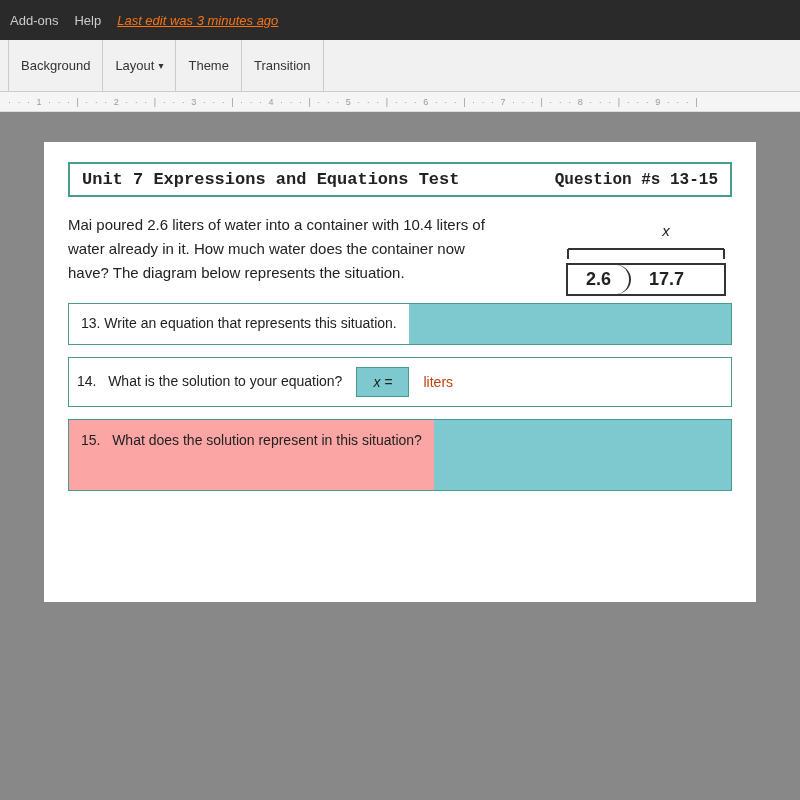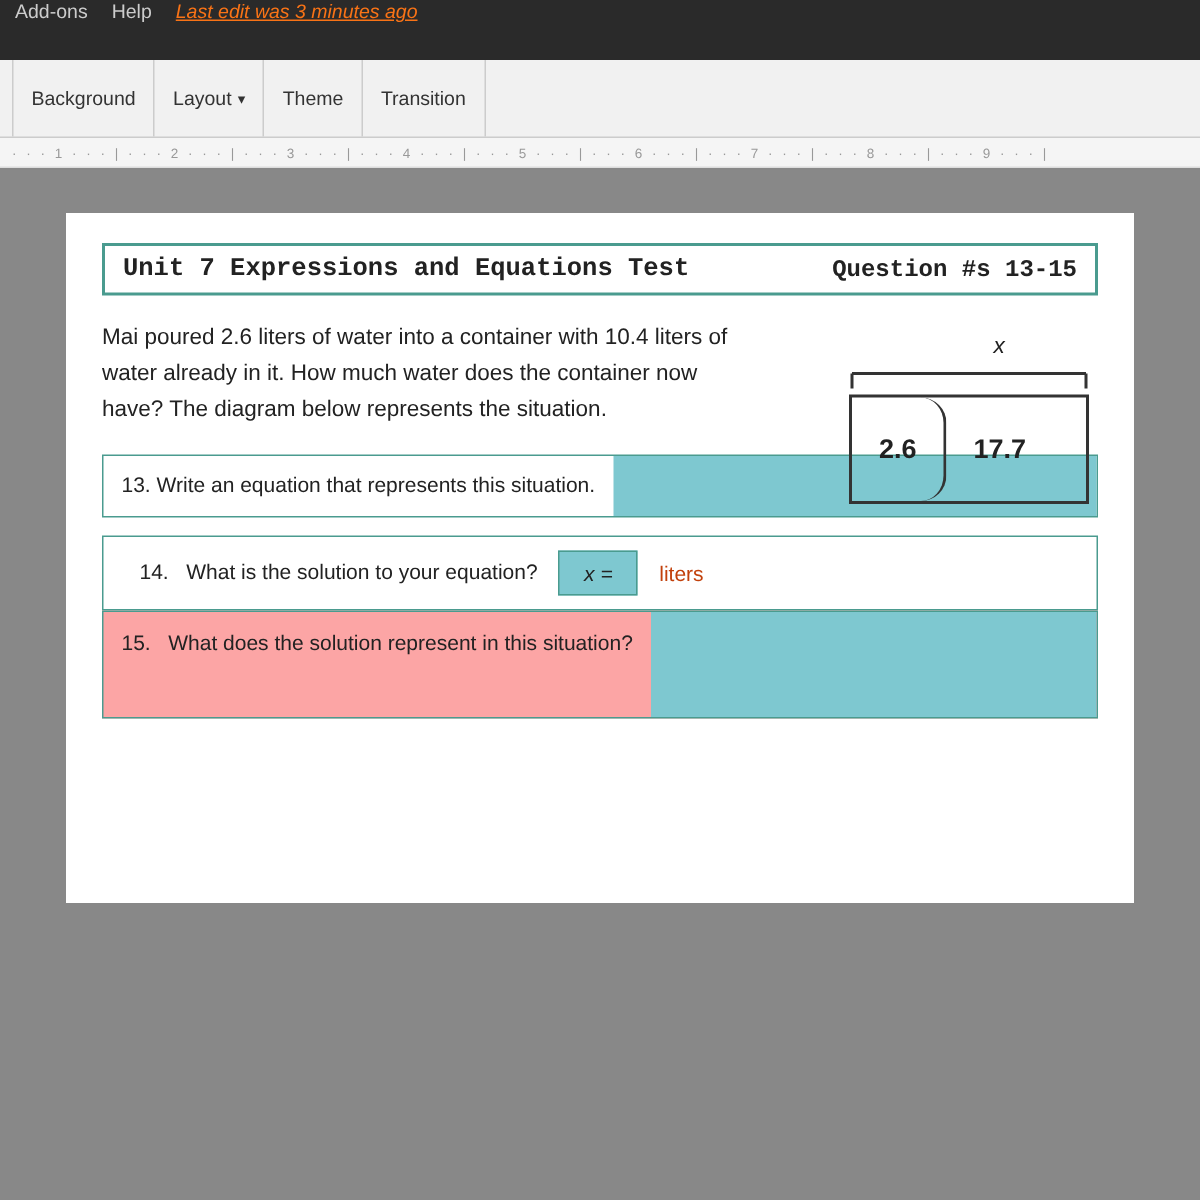--- a/index.html
+++ b/index.html
@@ -10,20 +10,21 @@
       background: #1a1a1a;
       font-family: Arial, sans-serif;
       overflow: hidden;
     }
 
     
     .top-bar {
       background: #2a2a2a;
       height: 40px;
       display: flex;
+      align-items: center;
       padding: 0 10px;
       gap: 16px;
     }
 
     .top-bar-item {
       color: #ccc;
       font-size: 13px;
       cursor: pointer;
     }
 
@@ -136,21 +137,21 @@
       position: relative;
       left: 20px;
     }
 
     .diagram-box {
       display: flex;
       border: 2px solid #333;
     }
 
     .diagram-cell {
-      padding: 24px 18px;
+      padding: 4px 18px;
       font-size: 18px;
       font-weight: bold;
       color: #222;
       border-right: 2px solid #333;
       min-width: 60px;
       text-align: center;
       border-radius: 17px;
     }
 
     .diagram-cell:last-child {
@@ -180,23 +181,24 @@
       flex: 1;
       min-height: 40px;
       height: 40px;
     }
 
     
     .q14-row {
       display: flex;
       align-items: center;
       border: 1.5px solid #4a9b8f;
+      margin-bottom: 12px;
       background: white;
       min-height: 50px;
-      padding: 8px 24px;
+      padding: 8px 8px;
       gap: 14px;
     }
 
     .q14-label {
       font-size: 14px;
       color: #222;
       line-height: 1.4;
       min-width: 200px;
     }
 

